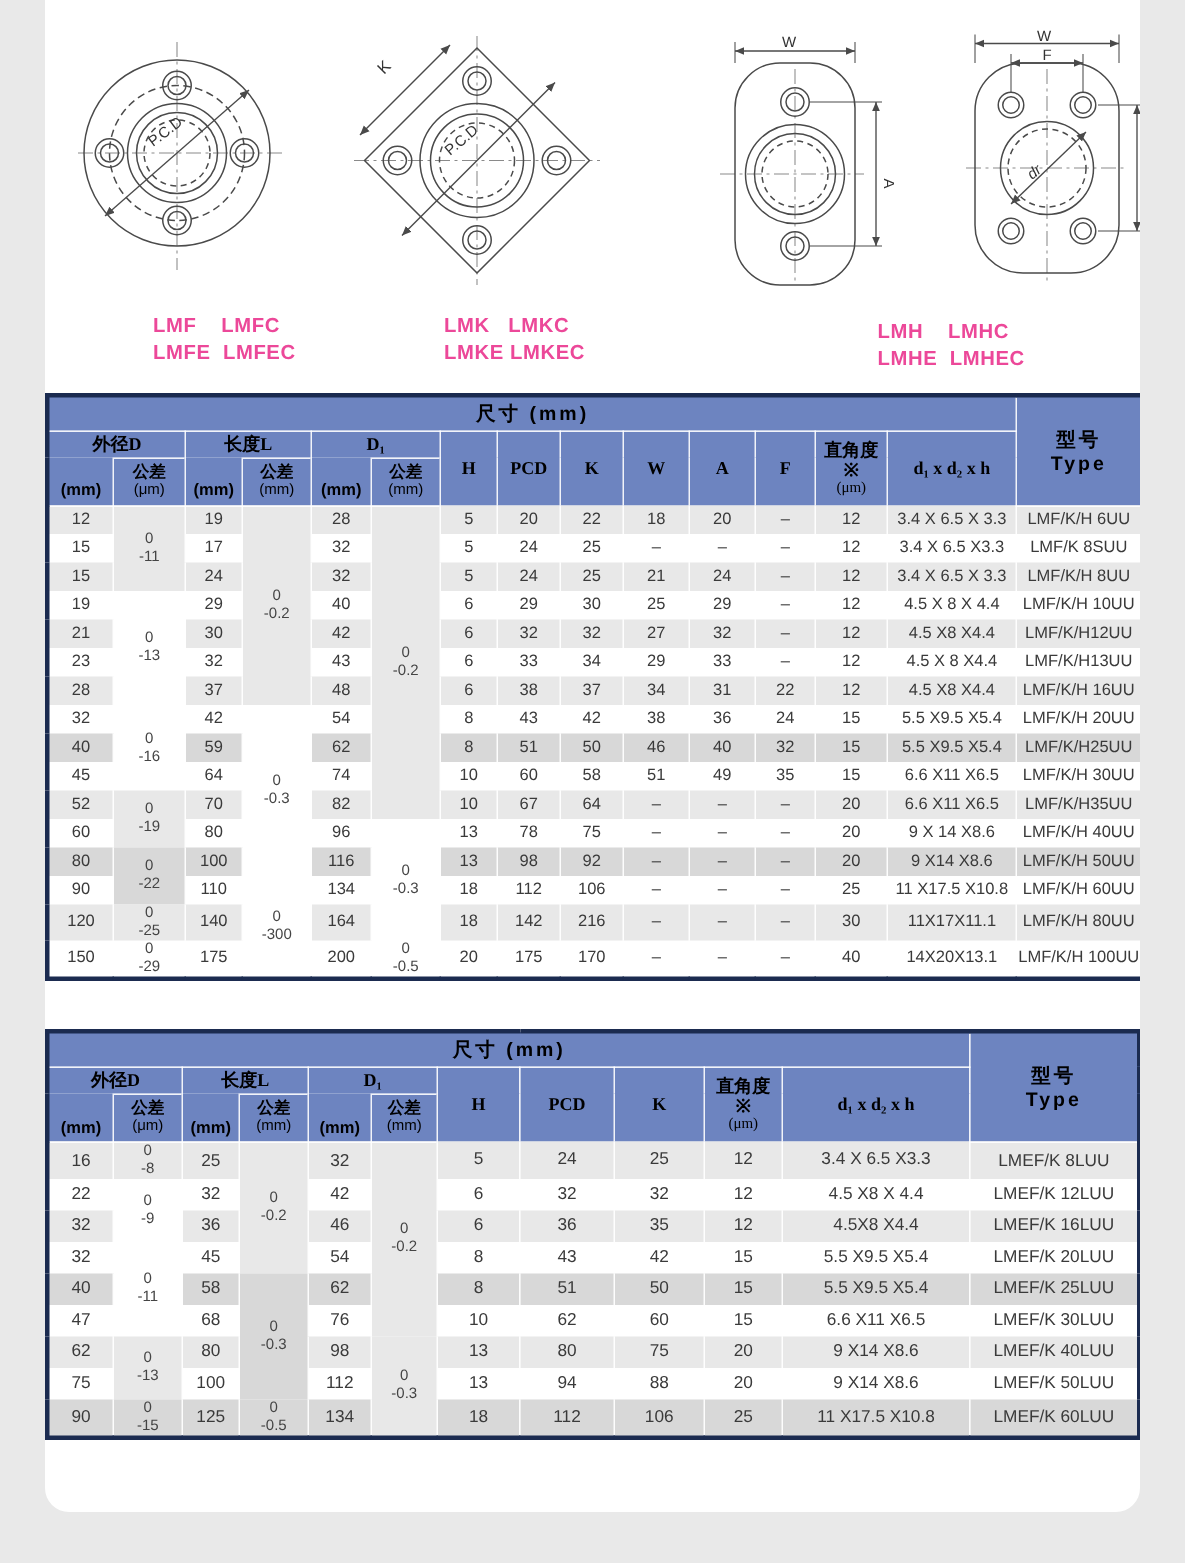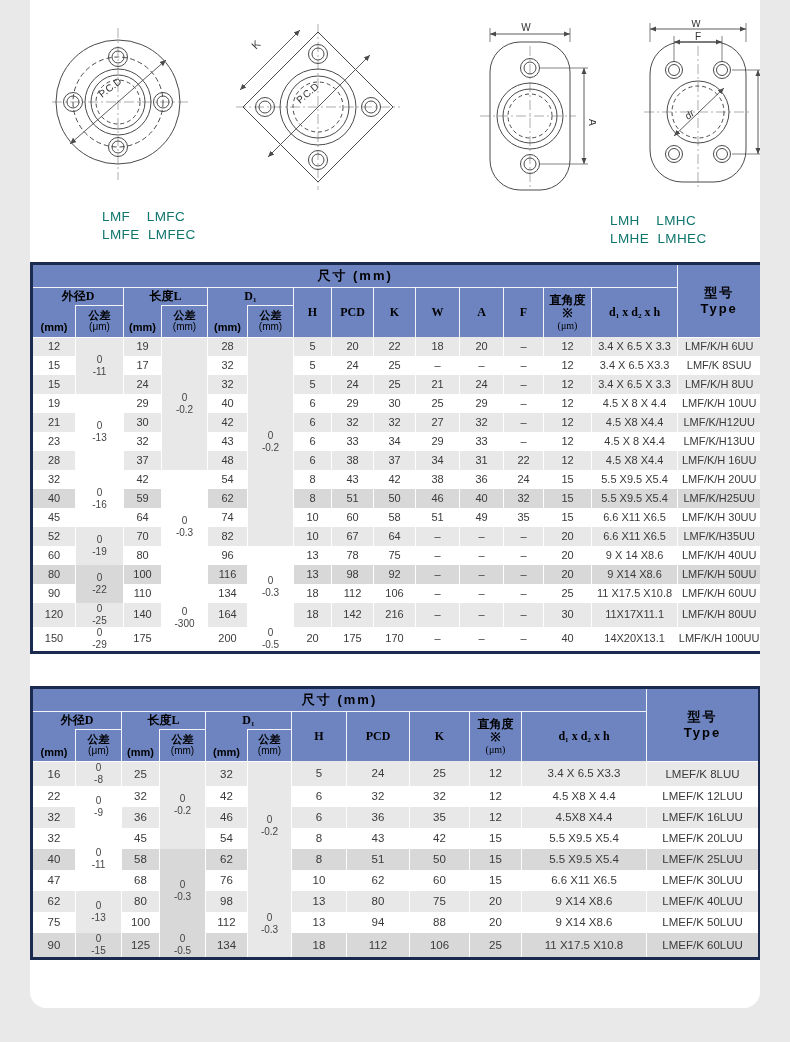--- a/index.html
+++ b/index.html
@@ -13,30 +13,30 @@
     font-family:"Liberation Sans","DejaVu Sans",sans-serif;
   }
   .card{
     position:relative;width:730px;height:1008px;margin:0 30px;
     background:var(--card-bg);border-radius:0 0 16px 16px;overflow:hidden;
   }
   
   .draw-area{position:relative;height:262px;}
   .draw-area svg{position:absolute;}
   .cap{
-    position:absolute;font-size:13.5px;line-height:1.3;color:#0f766e;
-    white-space:pre;letter-spacing:.4px;font-weight:normal;font-family:"Liberation Sans",sans-serif;
+    position:absolute;font-size:13.5px;line-height:1.3;color:#ec4899;
+    white-space:pre;letter-spacing:.4px;font-weight:bold;font-family:"Liberation Sans",sans-serif;
   }
   #svg-lmf{left:20px;top:24px;}
   #svg-lmk{left:200px;top:12px;}
   #svg-lmh1{left:446px;top:22px;}
   #svg-lmh2{left:612px;top:20px;}
   .cap1{left:72px;top:208px;}
   .cap2{left:266px;top:208px;}
-  .cap3{left:580px;top:212px;}
+  .cap3{left:555px;top:212px;}
   svg text{fill:#333;font-family:"Liberation Sans","DejaVu Sans",sans-serif;}
   
   table{
     border-collapse:collapse;table-layout:fixed;width:726px;margin:0 auto;
     border:3px solid var(--table-border);
   }
   .t2{margin-top:32px;}
   th{
     background:var(--header-blue);color:#000000;font-weight:bold;font-size:12px;
     border:1px solid rgba(255,255,255,.9);padding:1px 0;text-align:center;line-height:1.2;
@@ -214,20 +214,21 @@
         <line x1="116" y1="50" x2="116" y2="134" stroke="#4a4a4a" stroke-width="0.9" marker-start="url(#ar4)" marker-end="url(#ar4)"></line>
         <text x="121" y="95" font-size="10" transform="rotate(90 121 95)">A</text>
       </g>
       <g>
         <line x1="32" y1="116" x2="82" y2="68" stroke="#4a4a4a" stroke-width="0.9" marker-start="url(#ar4)" marker-end="url(#ar4)"></line>
         <text x="46" y="100" font-size="10" font-style="italic" transform="rotate(-38 46 100)">dr</text>
       </g>
     </svg>
 
     <div class="cap cap1"><span>LMF    LMFC</span><br><span>LMFE  LMFEC</span></div>
+    <div class="cap cap2"><span>LMK   LMKC</span><br><span>LMKE LMKEC</span></div>
     <div class="cap cap3"><span>LMH    LMHC</span><br><span>LMHE  LMHEC</span></div>
   </div>
 
   <table class="t1">
     <colgroup>
       <col style="width:44px">
         <col style="width:48px">
         <col style="width:38px">
         <col style="width:46px">
       <col style="width:40px">

